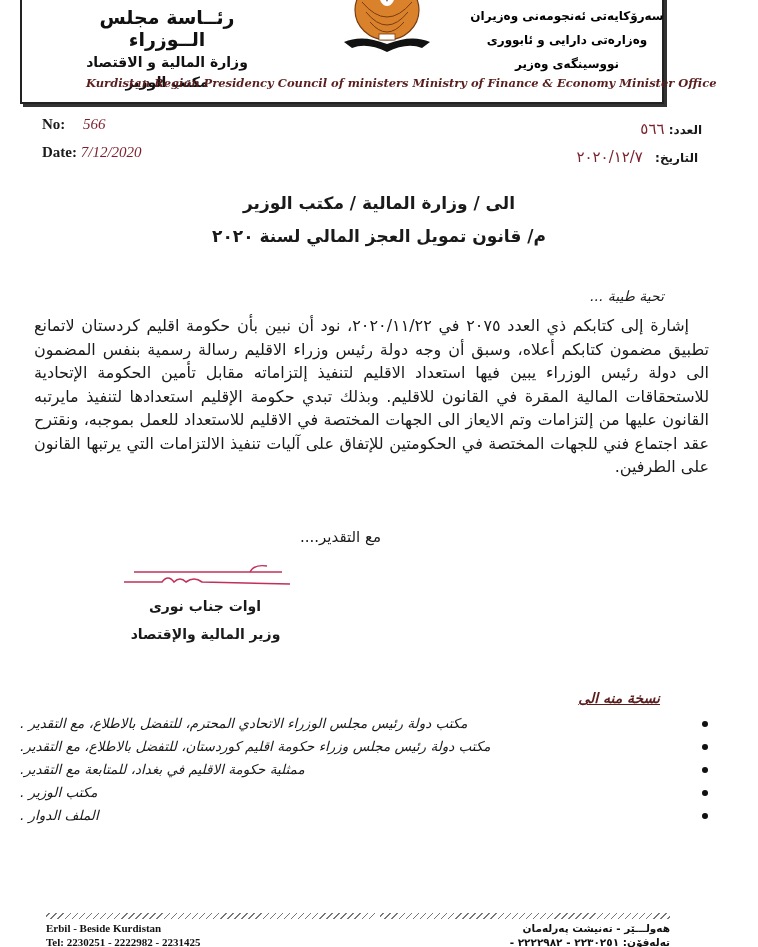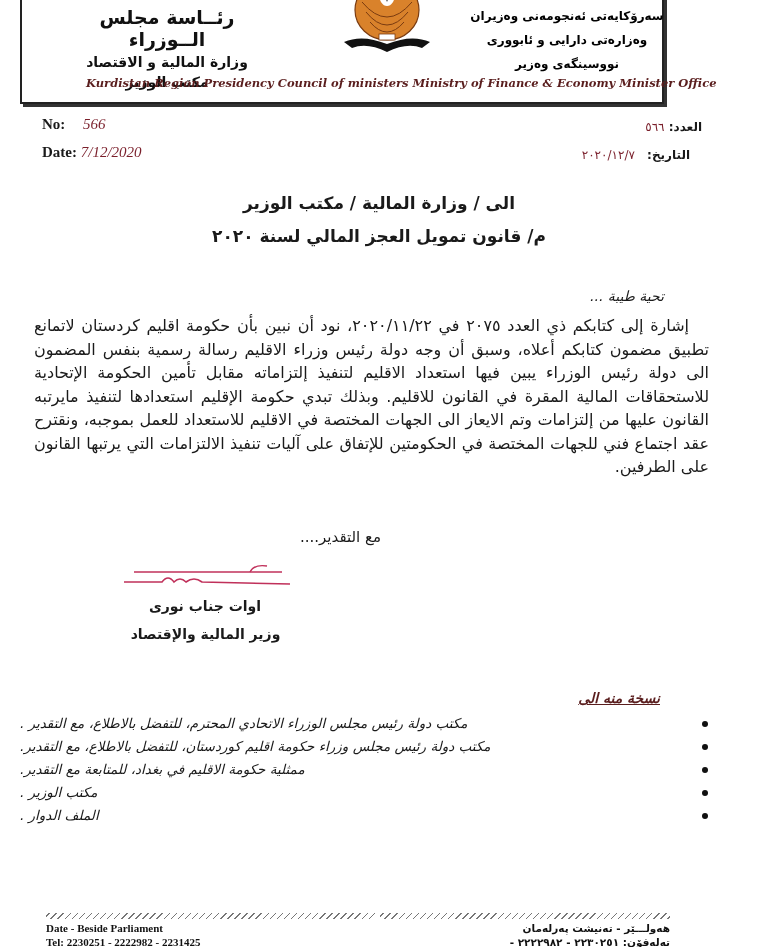--- a/index.html
+++ b/index.html
@@ -37,21 +37,21 @@
       position: absolute; left: 64px; top: 82px; width: 590px; text-align: center;
       font-family: "DejaVu Serif", serif; font-style: italic; font-weight: bold;
       font-size: 11.5px; color: #5a1e1e; white-space: nowrap;
     }
     .emblem { position: absolute; left: 310px; top: -6px; width: 110px; height: 70px; }
 
     
     .ref-row { position: absolute; font-family: "Liberation Serif", serif; font-weight: bold; font-size: 15px; color: #1a1a1a; }
     .ref-val { color: #7a1f2b; font-weight: normal; font-style: italic; }
     .ref-ar { position: absolute; direction: rtl; font-weight: bold; font-size: 12px; color: #1a1a1a; }
-    .ref-ar .v { color: #7a1f2b; font-weight: normal; font-size: 12px; }
+    .ref-ar .v { color: #7a1f2b; font-weight: normal; font-size: 15px; }
 
     .title {
       position: absolute; left: 150px; width: 458px; text-align: center; direction: rtl;
       font-weight: bold; font-size: 17px; color: #1a1a1a;
     }
 
     .greeting { position: absolute; right: 106px; top: 288px; direction: rtl; font-size: 14px; font-style: italic; }
 
     .body-text {
       position: absolute; left: 34px; top: 314px; width: 675px; direction: rtl; text-align: justify;
@@ -128,21 +128,21 @@
     <span class="ref-val" style="margin-left:14px;">566</span>
   </div>
   <div class="ref-row" style="left:42px; top:144px;">
     <span>Date:</span>
     <span class="ref-val">7/12/2020</span>
   </div>
   <div class="ref-ar" style="right:68px; top:120px;">
     <span>العدد:</span>
     <span class="v">٥٦٦</span>
   </div>
-  <div class="ref-ar" style="right:80px; top:148px;">
+  <div class="ref-ar" style="right:72px; top:148px;">
     <span>التاريخ:</span>
     <span class="v" style="margin-right:8px;">٢٠٢٠/١٢/٧</span>
   </div>
 
   <div class="title" style="top:193px;">الى / وزارة المالية / مكتب الوزير</div>
   <div class="title" style="top:226px;">م/ قانون تمويل العجز المالي لسنة ٢٠٢٠</div>
 
   <div class="greeting">تحية طيبة ...</div>
 
   <div class="body-text">
@@ -164,20 +164,20 @@
     <li><span class="bullet"></span><span>مكتب دولة رئيس مجلس الوزراء الاتحادي المحترم، للتفضل بالاطلاع، مع التقدير .</span></li>
     <li><span class="bullet"></span><span>مكتب دولة رئيس مجلس وزراء حكومة اقليم كوردستان، للتفضل بالاطلاع، مع التقدير.</span></li>
     <li><span class="bullet"></span><span>ممثلية حكومة الاقليم في بغداد، للمتابعة مع التقدير.</span></li>
     <li><span class="bullet"></span><span>مكتب الوزير .</span></li>
     <li><span class="bullet"></span><span>الملف الدوار .</span></li>
   </ul>
 
   <div class="footer-rule" style="left:46px; width:330px;"></div>
   <div class="footer-rule" style="left:380px; width:290px;"></div>
   <div class="footer-en">
-    <div>Date - Beside Parliament</div>
+    <div>Erbil - Beside Kurdistan</div>
     <div>Tel: 2230251 - 2222982 - 2231425</div>
   </div>
   <div class="footer-ku">
     <div>هەولـــێر - تەنیشت پەرلەمان</div>
     <div>تەلەفۆن: ٢٢٣٠٢٥١ - ٢٢٢٢٩٨٢ - ٢٢٣١٤٢٥</div>
   </div>
 </div>
 
 </body></html>

